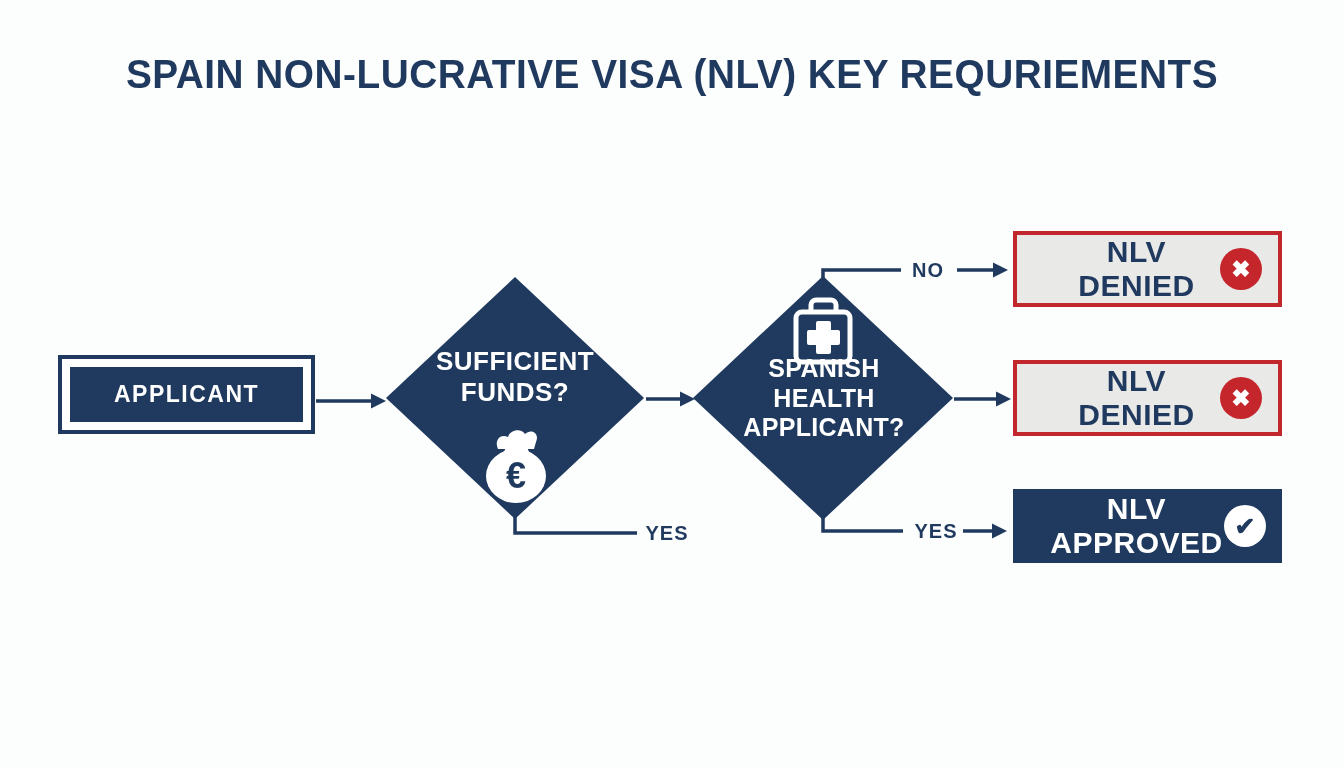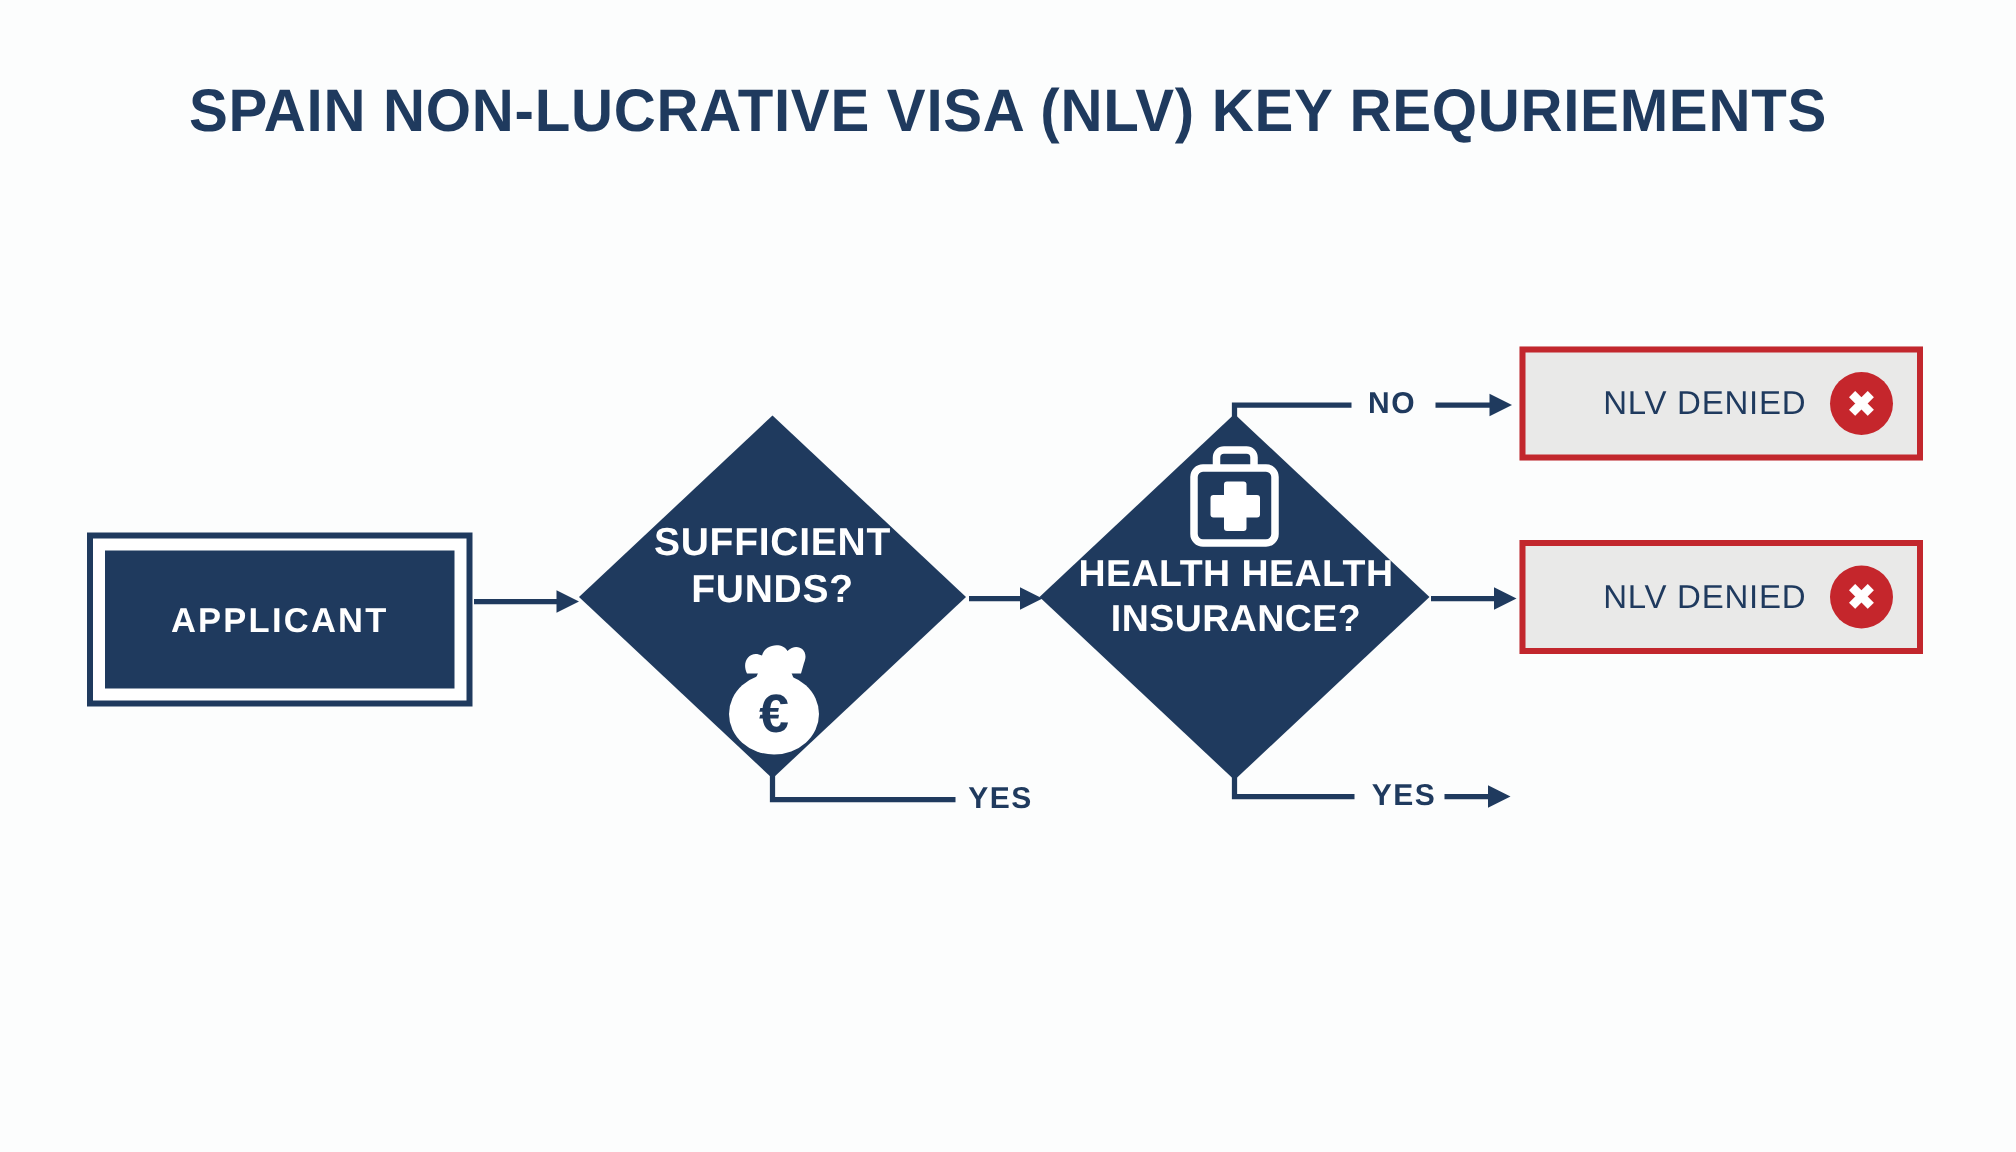--- a/index.html
+++ b/index.html
@@ -10,40 +10,40 @@
   body{font-family:"Liberation Sans",sans-serif;background:#ffffff;}
   .canvas{position:relative;width:1344px;height:768px;background:var(--bg);overflow:hidden;}
 
   .title{position:absolute;left:0;right:0;top:52px;text-align:center;
     font-size:40px;font-weight:bold;letter-spacing:.5px;color:var(--navy);
     transform:scaleX(.97);}
 
   svg.layer{position:absolute;left:0;top:0;}
 
   
-  .start-node{position:absolute;left:58px;top:355px;width:257px;height:116px;
+  .start-node{position:absolute;left:58px;top:355px;width:257px;height:79px;
     border:4px solid var(--navy);background:var(--white);box-sizing:border-box;}
   .start-inner{position:absolute;left:8px;top:8px;right:8px;bottom:8px;
     background:var(--navy);display:flex;align-items:center;justify-content:center;}
   .start-inner span{color:var(--white);font-size:23px;font-weight:bold;letter-spacing:1.5px;}
 
   
   .diamond-label{position:absolute;transform:translate(-50%,-50%);text-align:center;
     color:var(--white);font-weight:bold;line-height:1.18;}
   .diamond-label.funds{left:515px;top:377px;width:180px;font-size:26px;letter-spacing:.5px;}
   .diamond-label.insurance{left:824px;top:398px;width:216px;font-size:25px;letter-spacing:.3px;}
 
   
   .edge-label{position:absolute;transform:translate(-50%,-50%);color:var(--navy);
     font-size:20px;font-weight:bold;letter-spacing:1px;}
 
   
   .outcome{position:absolute;left:1013px;width:269px;display:flex;align-items:center;
     box-sizing:border-box;padding-right:16px;}
-  .outcome .label{flex:1;text-align:center;font-size:22px;font-weight:normal;letter-spacing:.5px;padding-left:36px;}
+  .outcome .label{flex:1;text-align:center;font-size:30px;font-weight:bold;letter-spacing:.5px;padding-left:36px;}
   .outcome.denied{background:var(--box-gray);border:4px solid var(--red-border);}
   .outcome.denied .label{color:var(--navy);}
   .outcome.approved{background:var(--navy);}
   .outcome.approved .label{color:var(--white);}
   .status-circle{width:42px;height:42px;border-radius:50%;display:flex;
     align-items:center;justify-content:center;font-weight:bold;flex:0 0 auto;}
   .status-circle.x{background:var(--red);color:var(--white);font-size:23px;}
   .status-circle.check{background:var(--white);color:var(--navy);font-size:25px;}
   .outcome-top{top:231px;height:76px;}
   .outcome-mid{top:360px;height:76px;}
@@ -108,30 +108,34 @@
     </g>
   </svg>
 
   <div class="start-node">
     <div class="start-inner">
       <span>APPLICANT</span>
     </div>
   </div>
 
   <div class="diamond-label funds">SUFFICIENT FUNDS?</div>
-  <div class="diamond-label insurance">HEALTH HEALTH INSURANCE?</div>
+  <div class="diamond-label insurance">SPANISH HEALTH APPLICANT?</div>
 
   <div class="edge-label" style="left:928px;top:270px;">NO</div>
   <div class="edge-label" style="left:667px;top:533px;">YES</div>
   <div class="edge-label" style="left:936px;top:531px;">YES</div>
 
   <div class="outcome denied outcome-top">
     <div class="label">NLV DENIED</div>
     <div class="status-circle x">✖</div>
   </div>
 
   <div class="outcome denied outcome-mid">
     <div class="label">NLV DENIED</div>
     <div class="status-circle x">✖</div>
   </div>
 
+  <div class="outcome approved outcome-bot">
+    <div class="label">NLV APPROVED</div>
+    <div class="status-circle check">✔</div>
+  </div>
 
 </div>
 
 </body></html>

